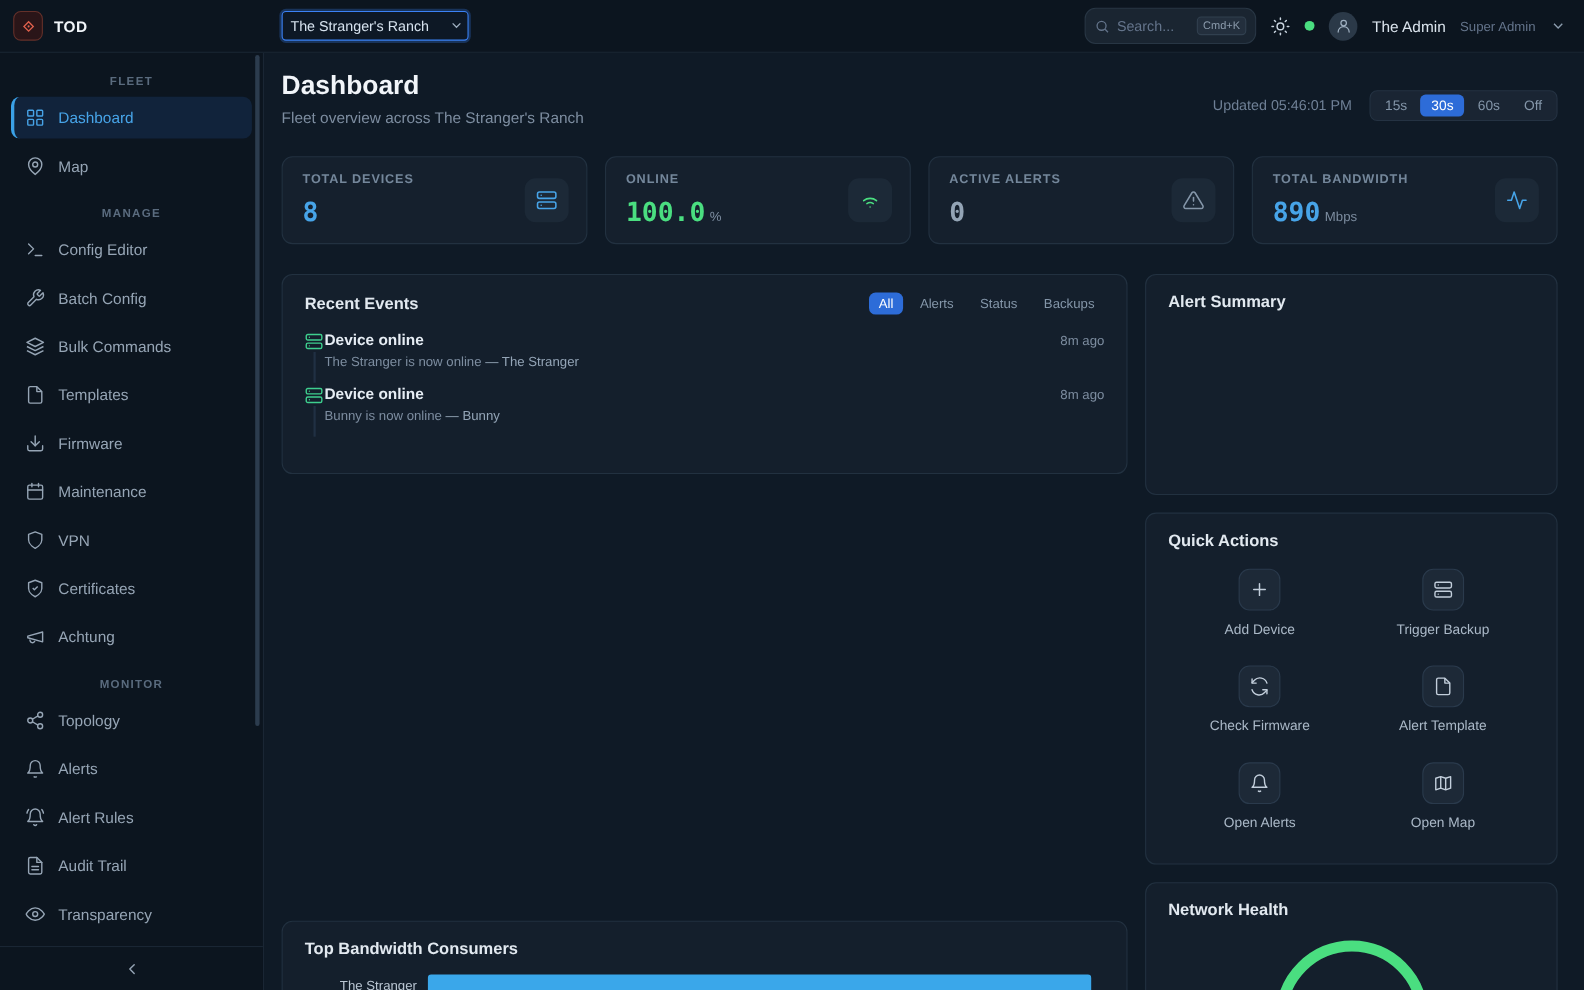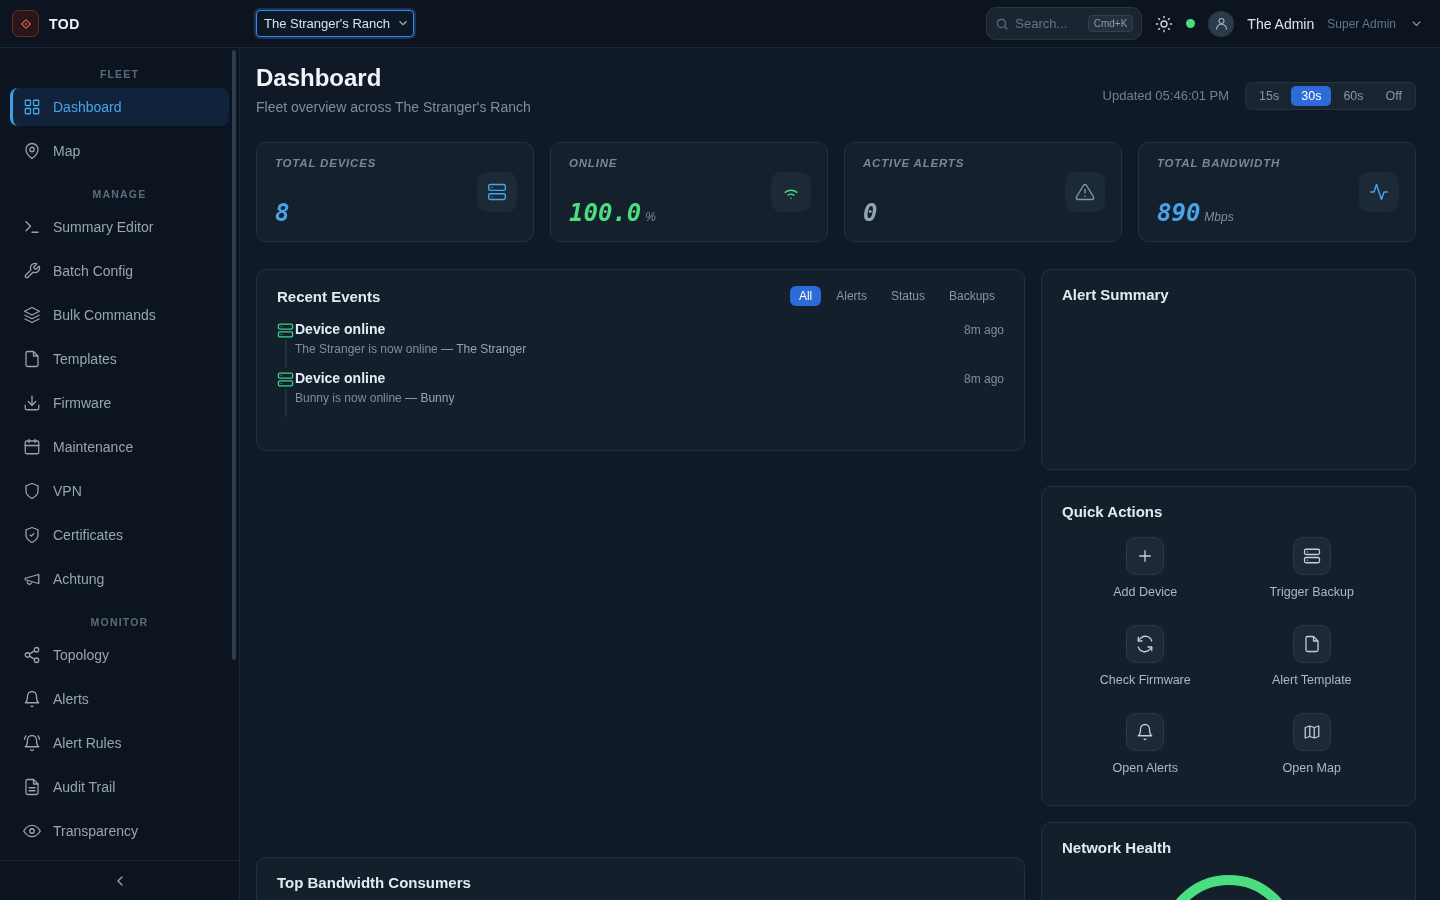--- a/index.html
+++ b/index.html
@@ -7,21 +7,21 @@
     font-family:"Liberation Sans","DejaVu Sans",sans-serif; color:#e2e8f0; }
 
   
   .topbar { position:fixed; left:0; top:0; right:0; height:48px; background:#0c151f;
     border-bottom:1px solid #1a2634; display:flex; align-items:center; z-index:20; }
   .brand-zone { width:240px; display:flex; align-items:center; gap:10px; padding-left:12px; flex:none; }
   .logo-tile { width:27px; height:27px; border-radius:7px; background:#2a1518; border:1px solid #64302a;
     display:grid; place-items:center; color:#e0604c; }
   .brand-name { font-weight:700; font-size:14px; letter-spacing:.5px; color:#f1f5f9; }
   .select-wrap { position:relative; margin-left:16px; }
-  .fleet-select { appearance:none; -webkit-appearance:none; height:27px; width:158px; background:#0d1825;
+  .fleet-select { appearance:none; -webkit-appearance:none; height:27px; width:170px; background:#0d1825;
     color:#d6e2ee; border:1px solid #3b82f6; border-radius:4px; font-size:13px; padding:0 20px 0 7px;
     box-shadow:0 0 0 2px rgba(59,130,246,.28); outline:none;
     font-family:"Liberation Sans","DejaVu Sans",sans-serif; }
   .select-chev { position:absolute; right:4px; top:6px; color:#9fb0c1; pointer-events:none; }
   .top-right { margin-left:auto; display:flex; align-items:center; gap:13px; padding-right:16px; }
   .search-pill { width:156px; height:33px; border-radius:10px; background:#1a2531; border:1px solid #283644;
     display:flex; align-items:center; gap:6px; padding:0 8px; }
   .search-pill svg { color:#64748b; flex:none; }
   .search-input { flex:1; min-width:0; background:transparent; border:none; outline:none; color:#cbd5e1;
     font-size:13px; font-family:"Liberation Sans","DejaVu Sans",sans-serif; }
@@ -59,21 +59,21 @@
   .head-right { display:flex; align-items:center; gap:16px; margin-top:12px; }
   .updated { font-size:13px; color:#6f8096; }
   .segmented { display:flex; background:#1a2533; border:1px solid #243242; border-radius:7px;
     padding:3px; gap:2px; }
   .seg-btn { font-size:12.5px; color:#8496a9; padding:3px 10px; border-radius:5px; background:transparent;
     border:none; cursor:pointer; font-family:inherit; }
   .seg-btn.active { background:#2d6cd8; color:#fff; }
 
   .stats-row { display:grid; grid-template-columns:repeat(4,1fr); gap:16px; margin-bottom:27px; }
   .stat-card { background:#15202d; border:1px solid #223140; border-radius:10px; padding:14px 18px;
-    height:100px; display:flex; flex-direction:column; justify-content:space-between; position:relative;font-style:italic; }
+    height:80px; display:flex; flex-direction:column; justify-content:space-between; position:relative; }
   .stat-label { font-size:11.5px; letter-spacing:.8px; color:#74879b; font-weight:700; }
   .stat-value { font-family:"DejaVu Sans Mono",monospace; font-size:24px; font-weight:700; }
   .stat-unit { font-size:12px; color:#7d8da0; margin-left:4px; font-weight:400;
     font-family:"Liberation Sans","DejaVu Sans",sans-serif; }
   .stat-icon { position:absolute; right:16px; top:50%; transform:translateY(-50%); width:40px; height:40px;
     border-radius:10px; background:#1c2937; display:grid; place-items:center; }
   .c-blue { color:#47a4e8; } .c-green { color:#4ade80; } .c-gray { color:#93a4b5; } .c-warn { color:#8496a9; }
 
   .main-row { display:grid; grid-template-columns:1fr 375px; gap:16px; }
   .col { display:flex; flex-direction:column; gap:16px; min-width:0; }
@@ -210,21 +210,21 @@
 
   <div class="section-label">MANAGE</div>
 
   <div class="nav-item">
     <span class="nav-icon">
         <svg width="18" height="18" viewBox="0 0 24 24" fill="none" stroke="currentColor" stroke-width="1.7" stroke-linecap="round" stroke-linejoin="round">
           <polyline points="4 17 10 11 4 5"></polyline>
           <line x1="12" y1="19" x2="20" y2="19"></line>
         </svg>
       </span>
-    <span>Summary Editor</span>
+    <span>Config Editor</span>
   </div>
   <div class="nav-item">
     <span class="nav-icon">
         <svg width="18" height="18" viewBox="0 0 24 24" fill="none" stroke="currentColor" stroke-width="1.7" stroke-linejoin="round">
           <path d="M14.7 6.3a1 1 0 0 0 0 1.4l1.6 1.6a1 1 0 0 0 1.4 0l3.77-3.77a6 6 0 0 1-7.94 7.94l-6.91 6.91a2.12 2.12 0 0 1-3-3l6.91-6.91a6 6 0 0 1 7.94-7.94l-3.76 3.76z"></path>
         </svg>
       </span>
     <span>Batch Config</span>
   </div>
   <div class="nav-item">

